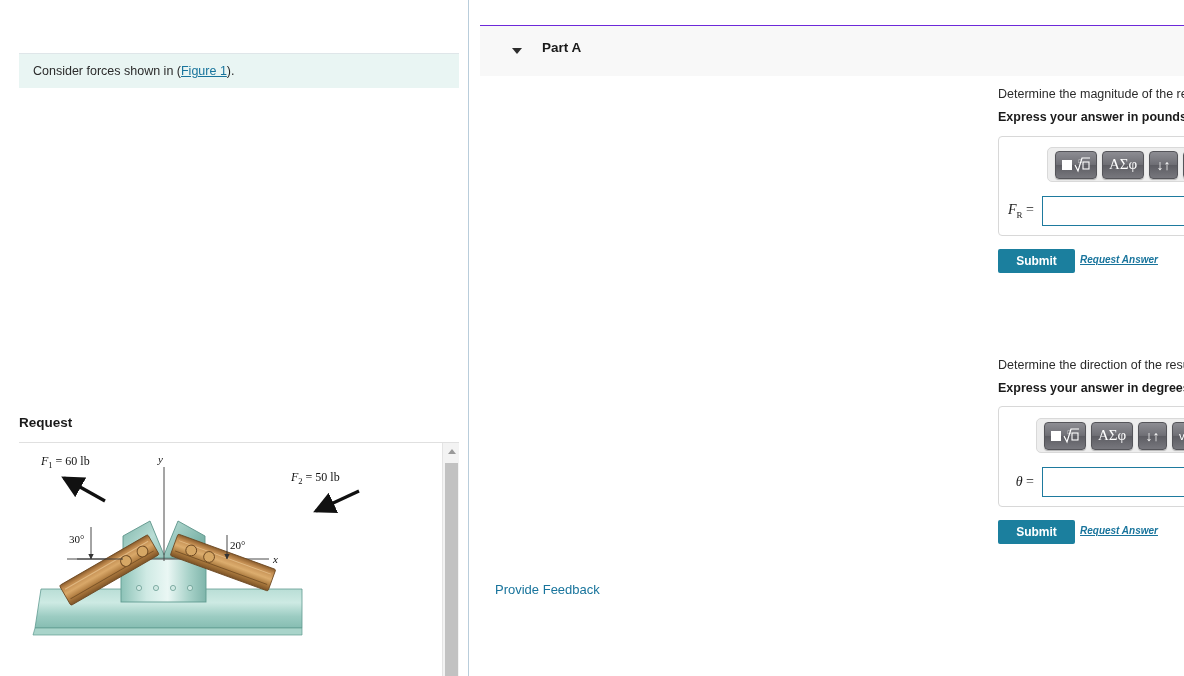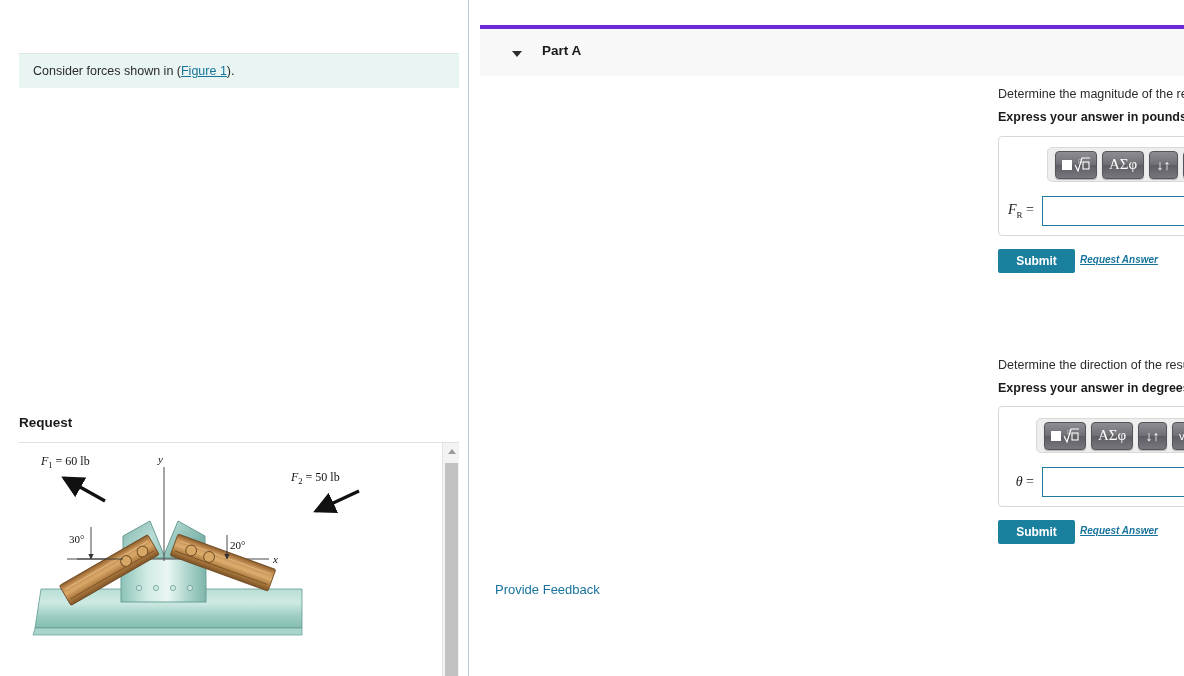--- a/index.html
+++ b/index.html
@@ -87,21 +87,21 @@
     background: #c2c2c2;
   }
 
   .diagram-wrap { position: absolute; left: 0; top: 0; width: 423px; height: 233px; }
 
   
   .right-col { position: absolute; left: 469px; top: 0; width: 715px; height: 676px; }
 
   .part-header {
     position: absolute; left: 11px; width: 704px; height: 51px;
-    background: #f8f8f8; border-top: 4px solid #6d28d9;
+    background: #f8f8f8; border-top: 1px solid #6d28d9;
   }
   .part-header .caret {
     position: absolute; left: 32px; top: 22px;
     width: 0; height: 0;
     border-left: 5px solid transparent; border-right: 5px solid transparent;
     border-top: 6px solid #2d2d2d;
   }
   .part-header .part-label {
     position: absolute; left: 62px; top: 14px;
     font-size: 13.5px; font-weight: bold; color: #1a1a1a;

